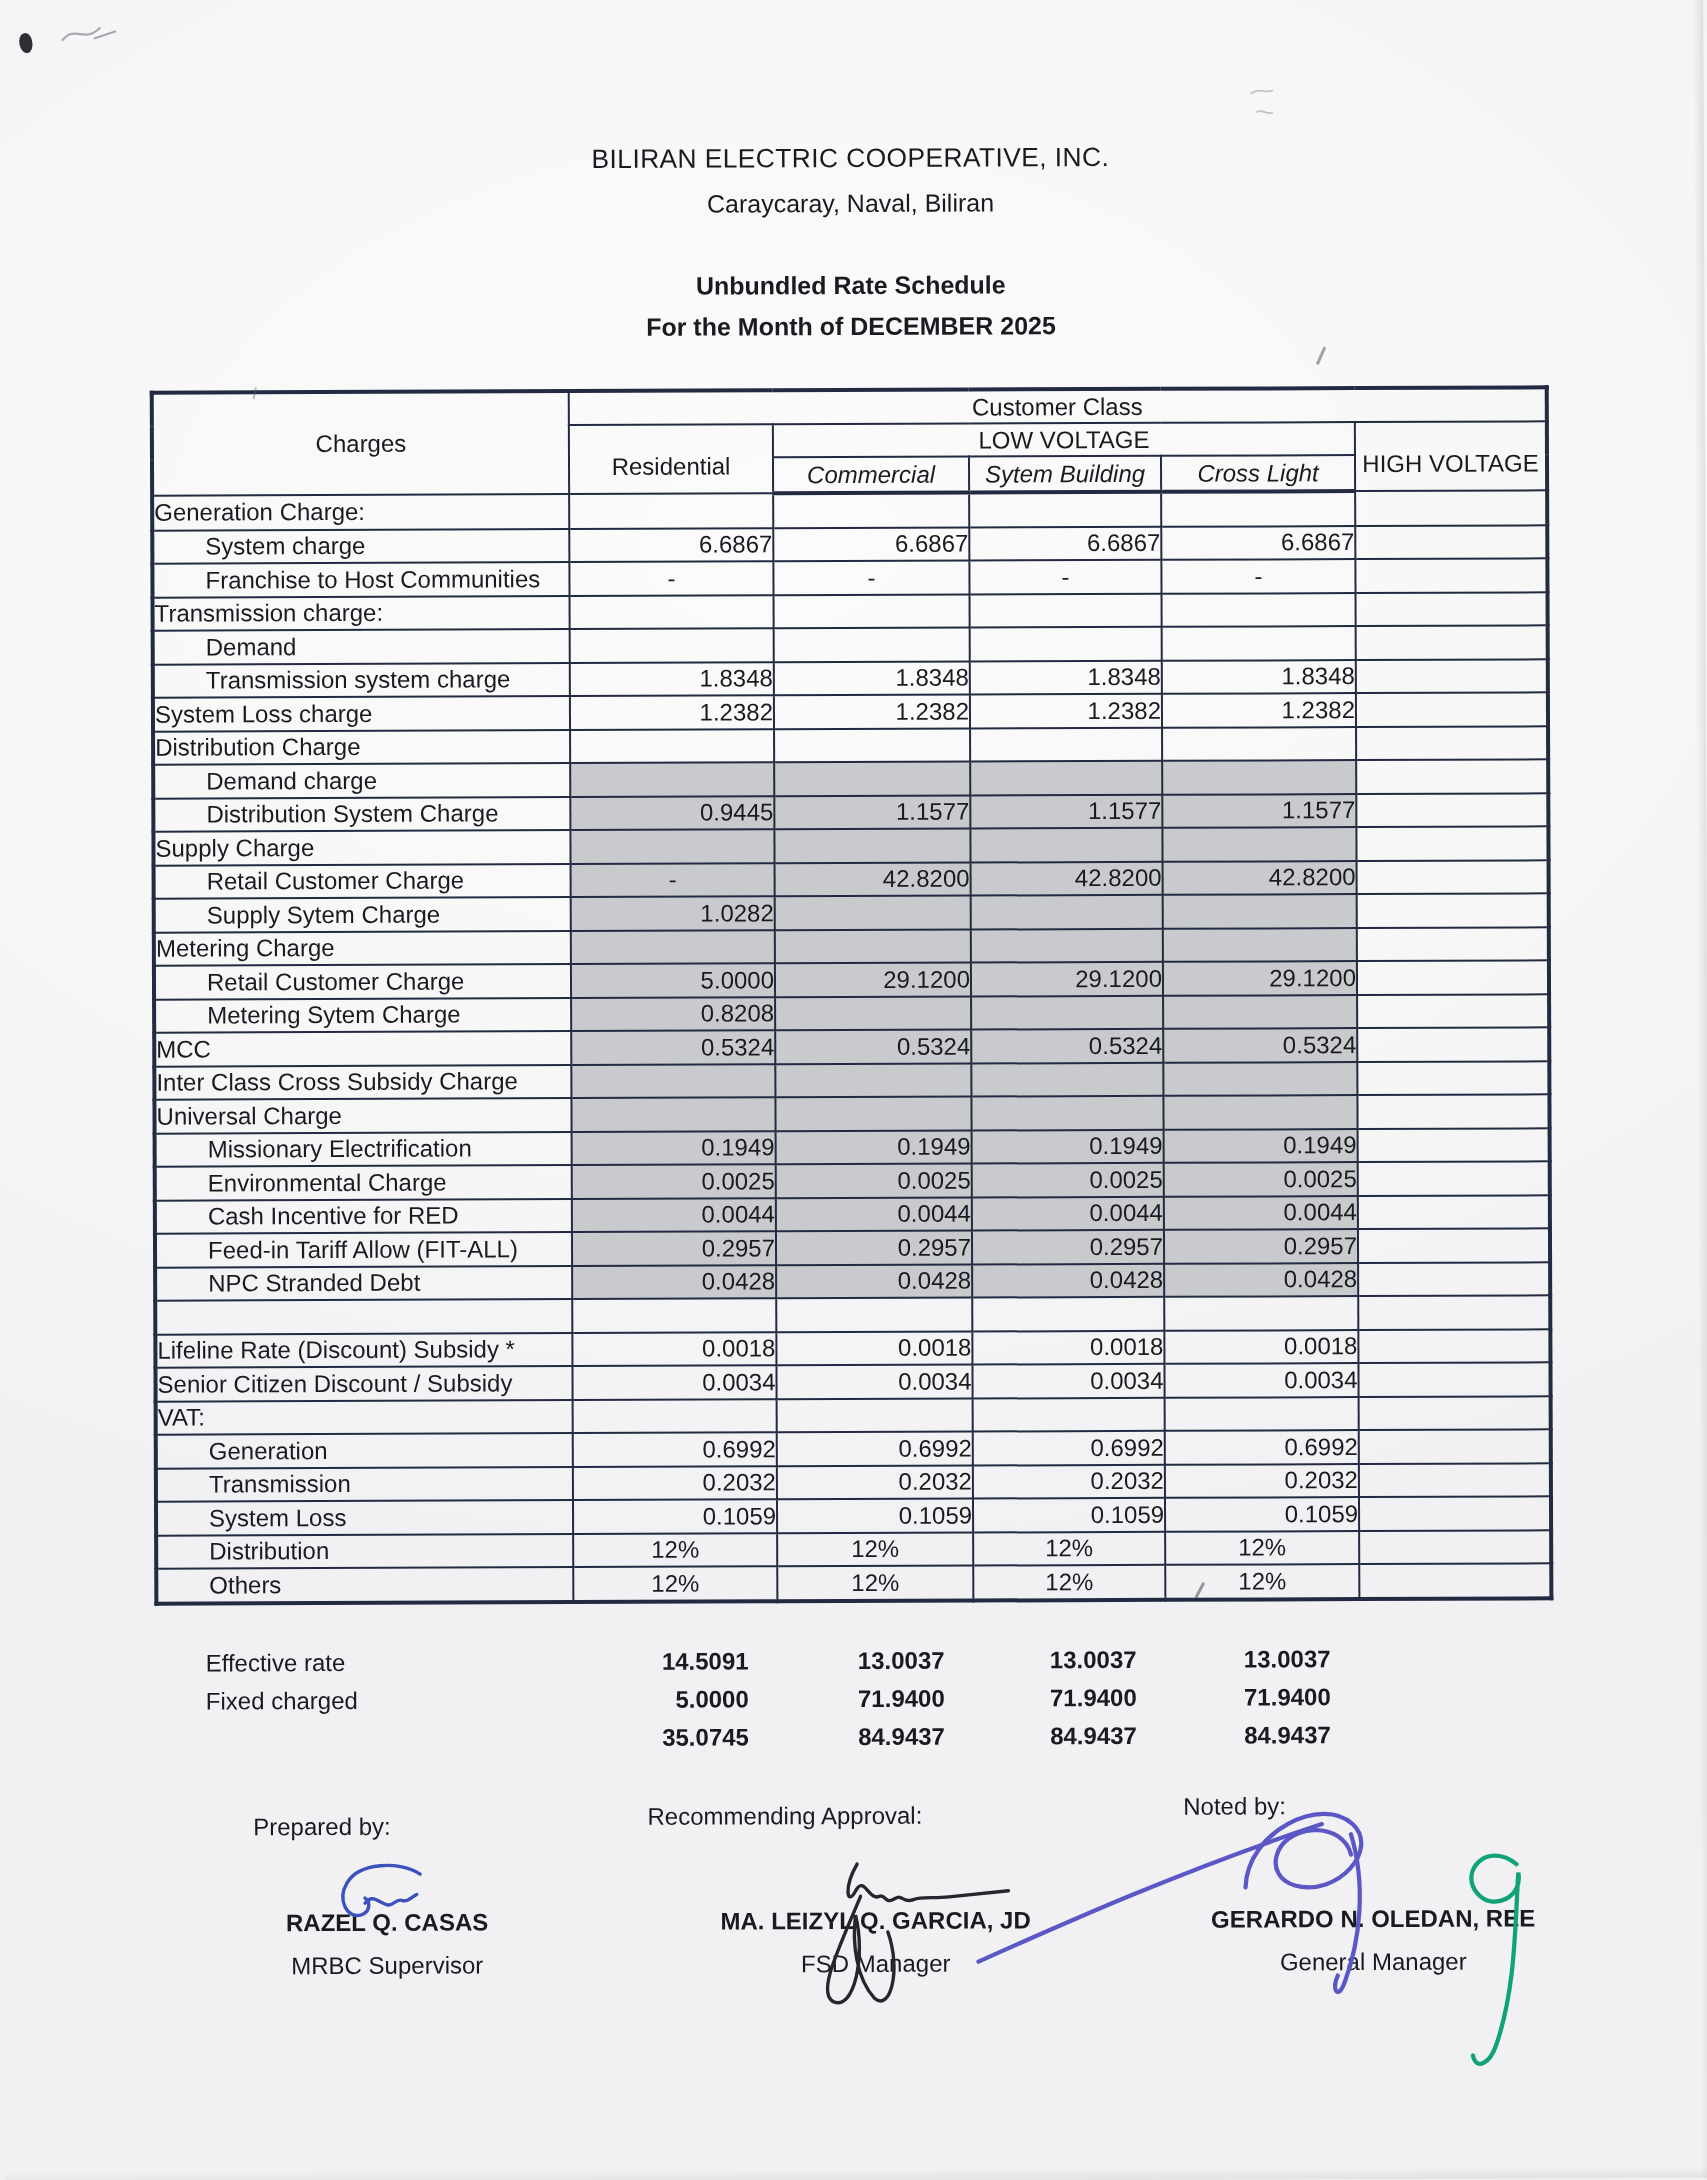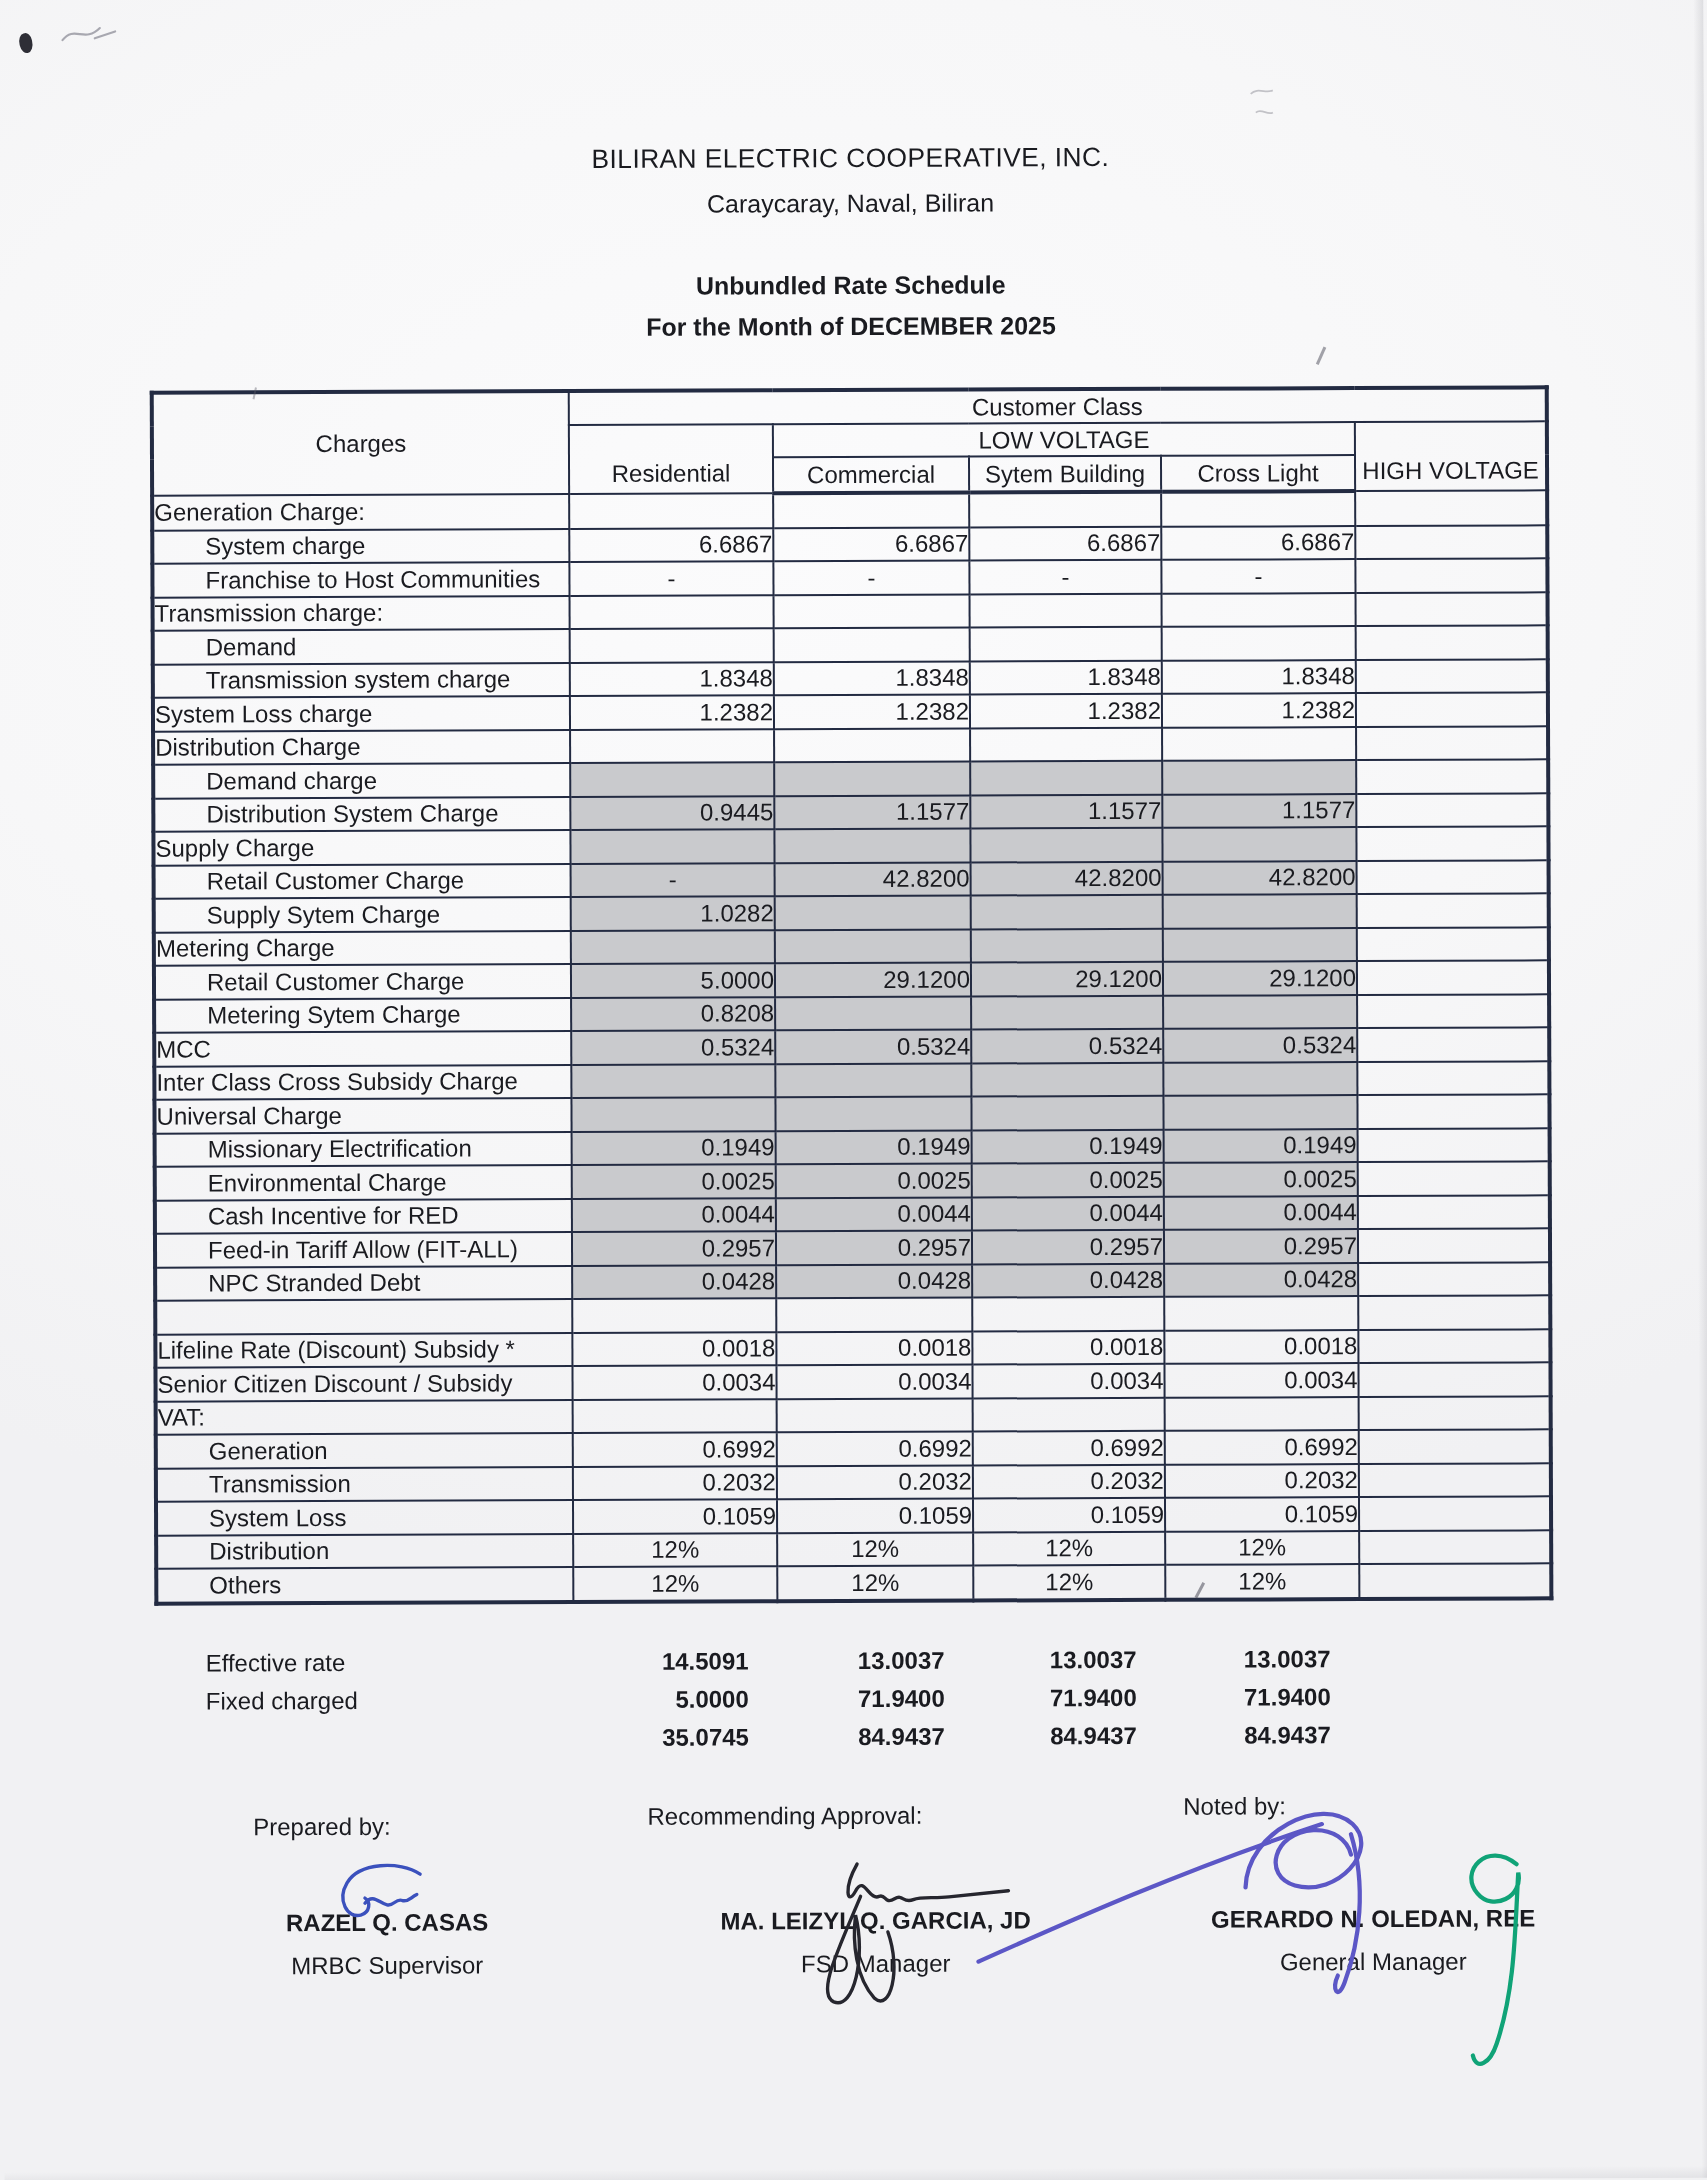--- a/index.html
+++ b/index.html
@@ -38,22 +38,22 @@
   table.rate th,table.rate td{
     border:2.6px solid var(--grid_line,#232b42);
     font-weight:400;padding:0;
     white-space:nowrap;overflow:visible;
   }
   table.rate{border:4.3px solid var(--grid_line,#232b42);}
   thead tr.hr1{height:34px;}
   thead tr.hr2{height:33px;}
   thead tr.hr3{height:36px;}
   thead th{text-align:center;vertical-align:middle;}
-  thead th.vbot{vertical-align:bottom;padding-bottom:5px;margin-left:24px;}
-  thead tr.hr3 th{border-bottom-width:4.3px;}
+  thead th.vbot{vertical-align:bottom;padding-bottom:12px;margin-left:24px;}
+  thead tr.hr3 th{border-bottom-width:4.3px;font-style:italic;}
   tbody td{height:31.5px;vertical-align:middle;}
   td.label{text-align:left;padding-left:8.5px;}
   td.label.indent{padding-left:51px;}
   td.val{text-align:right;padding-right:17px;}
   td.val.ctr{text-align:center;padding-right:0;}
   td.val.shaded{background:var(--shaded_cell,#c9cacd);}
 
   
   .summary{position:absolute;left:152px;top:1642px;width:1395px;font-size:24px;}
   .summary-row{display:grid;grid-template-columns:417px 204px 196px 192px 194px 192px;height:38px;align-items:center;}

